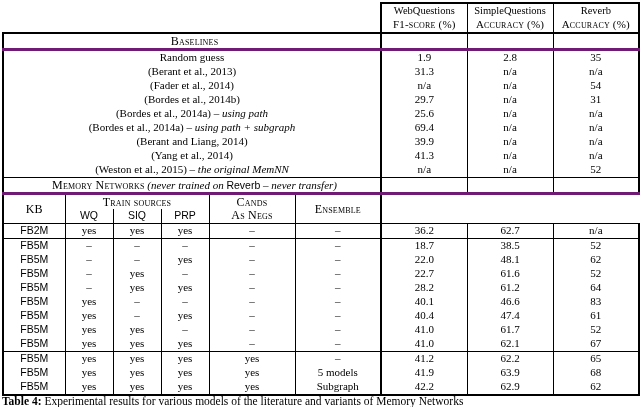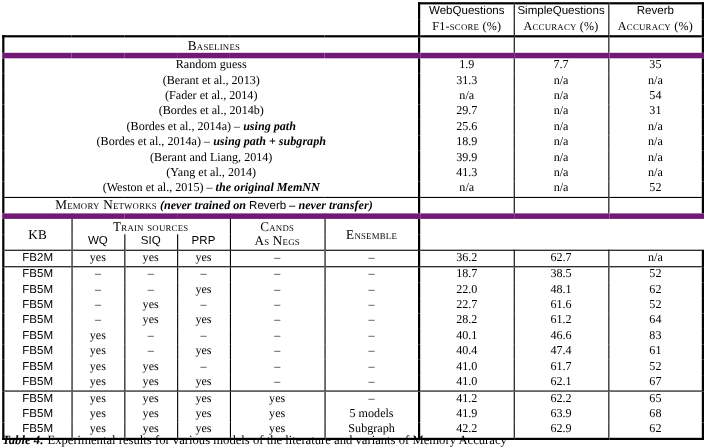--- a/index.html
+++ b/index.html
@@ -35,45 +35,45 @@
     margin: 0;
     font-weight: normal;
     text-align: center;
     vertical-align: middle;
     height: 14px;
   }
 
   
   .bt  { border-top: 1px solid #000; }
   .bt2 { border-top: 2px solid #000; }
-  .bb  { border-bottom: 5px solid #701a75; }
+  .bb  { border-bottom: 3px solid #701a75; }
   .bb2 { border-bottom: 2px solid #000; }
   .bl  { border-left: 1px solid #000; }
   .bl2 { border-left: 2px solid #000; }
   .br  { border-right: 1px solid #000; }
   .br2 { border-right: 2px solid #000; }
 
   
   .sc {
     font-variant: small-caps;
     letter-spacing: 0.2px;
   }
   .sc-big { font-size: 12px; }
 
   .sans {
     font-family: "Liberation Sans", "DejaVu Sans", sans-serif;
     font-size: 10.5px;
   }
 
   .hdr-name {
-    font-family: Liberation Sans, sans-serif;
+    font-family: Liberation Serif, serif;
     font-size: 10.5px;
   }
 
-  .ital { font-style: italic; font-weight: bold; }
+  .ital { font-style: italic; }
   .bold { font-weight: bold; }
 
   .section-label {
     text-align: left;
     padding-left: 5px !important;
     height: 15px;
   }
 
   .blank-cell { border: none; }
 
@@ -81,21 +81,21 @@
     position: absolute;
     left: 2px;
     top: 392px;
     width: 636px;
     font-size: 11.5px;
     line-height: 14px;
     text-align: justify;
     white-space: nowrap;
     overflow: hidden;
   }
-  .caption .lead { font-weight: bold; font-style: italic; }
+  .caption .lead { font-weight: bold; }
 
   .ref-cell { text-align: center; }
 </style>
 </head>
 <body>
 
 <div id="page">
 
   <table class="results">
     <colgroup>
@@ -127,21 +127,21 @@
     <tr>
       <td colspan="6" class="bt2 bb bl2 section-label sc sc-big">Baselines</td>
       <td class="bt2 bb bl2 br"></td>
       <td class="bt2 bb bl br"></td>
       <td class="bt2 bb bl br2"></td>
     </tr>
 
     <tr>
       <td colspan="6" class="bl2 ref-cell"><span>Random guess</span><span class="ital"></span></td>
       <td class="bl2 br">1.9</td>
-      <td class="bl br">7.7</td>
+      <td class="bl br">2.8</td>
       <td class="bl br2">35</td>
     </tr>
     <tr>
       <td colspan="6" class="bl2 ref-cell"><span>(Berant et al., 2013)</span><span class="ital"></span></td>
       <td class="bl2 br">31.3</td>
       <td class="bl br">n/a</td>
       <td class="bl br2">n/a</td>
     </tr>
     <tr>
       <td colspan="6" class="bl2 ref-cell"><span>(Fader et al., 2014)</span><span class="ital"></span></td>
@@ -156,21 +156,21 @@
       <td class="bl br2 bold">31</td>
     </tr>
     <tr>
       <td colspan="6" class="bl2 ref-cell"><span>(Bordes et al., 2014a) – </span><span class="ital">using path</span></td>
       <td class="bl2 br">25.6</td>
       <td class="bl br">n/a</td>
       <td class="bl br2">n/a</td>
     </tr>
     <tr>
       <td colspan="6" class="bl2 ref-cell"><span>(Bordes et al., 2014a) – </span><span class="ital">using path + subgraph</span></td>
-      <td class="bl2 br">18.9</td>
+      <td class="bl2 br">69.4</td>
       <td class="bl br">n/a</td>
       <td class="bl br2">n/a</td>
     </tr>
     <tr>
       <td colspan="6" class="bl2 ref-cell"><span>(Berant and Liang, 2014)</span><span class="ital"></span></td>
       <td class="bl2 br">39.9</td>
       <td class="bl br">n/a</td>
       <td class="bl br2">n/a</td>
     </tr>
     <tr>
@@ -343,16 +343,16 @@
       <td class="bb2 bl br2">Subgraph</td>
       <td class="bb2 bl2 br bold">42.2</td>
       <td class="bb2 bl br">62.9</td>
       <td class="bb2 bl br2">62</td>
     </tr>
 
   </tbody>
     </table>
 
   <div class="caption">
-    <span class="lead">Table 4:</span><span> Experimental results for various models of the literature and variants of Memory Accuracy</span>
+    <span class="lead">Table 4:</span><span> Experimental results for various models of the literature and variants of Memory Networks</span>
   </div>
 
 </div>
 
 </body></html>

